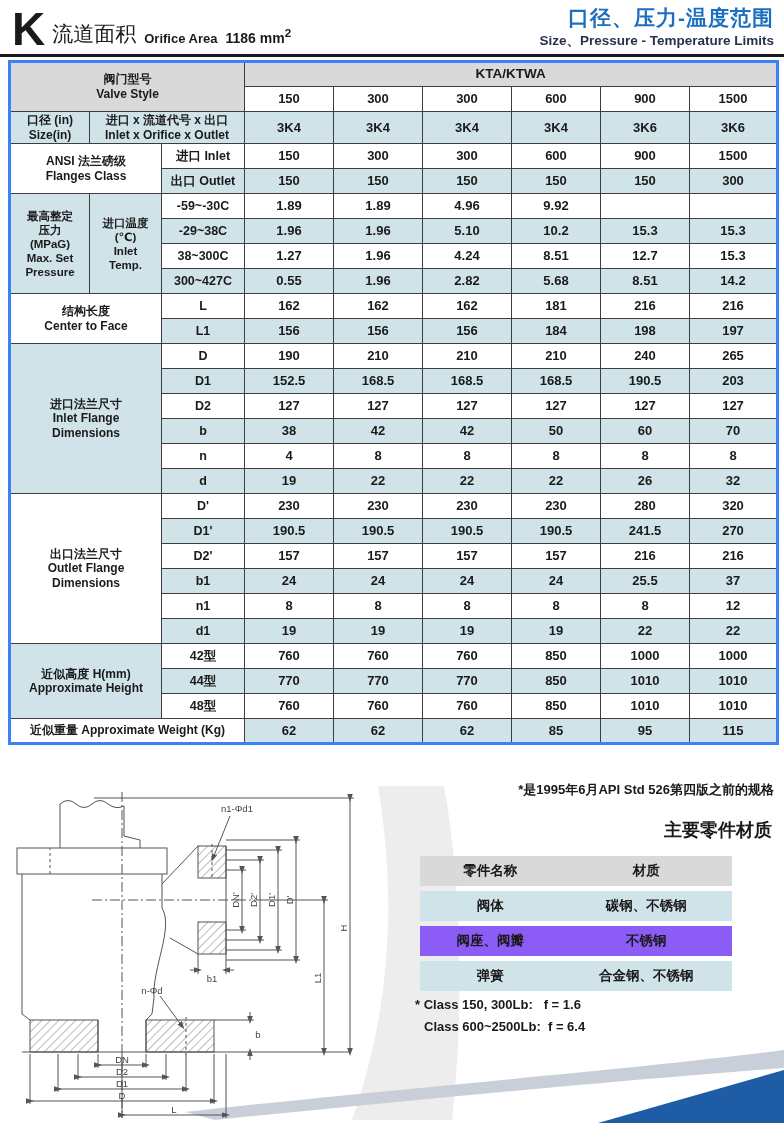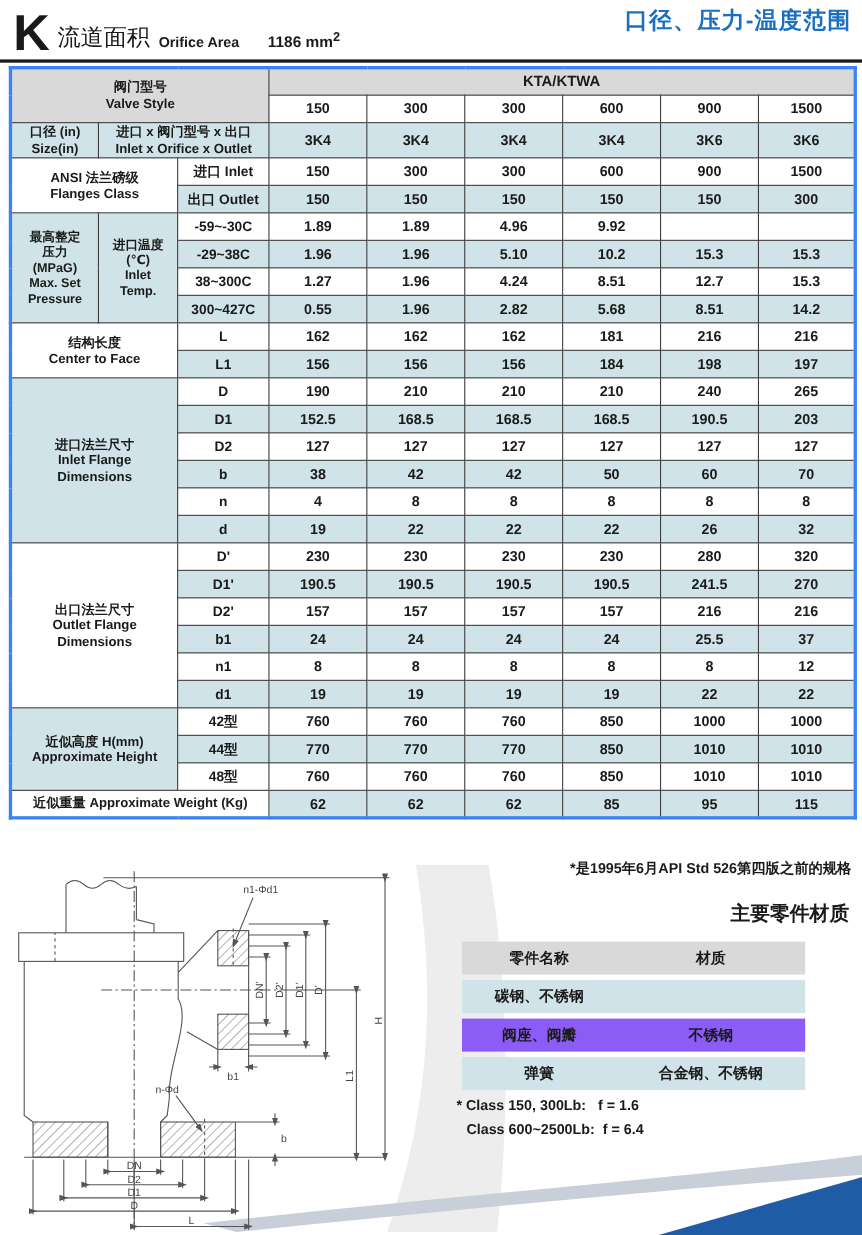--- a/index.html
+++ b/index.html
@@ -4,21 +4,21 @@
 <style>
   html,body{margin:0;padding:0;}
   body{width:784px;height:1123px;position:relative;background:#fff;overflow:hidden;
        font-family:"Liberation Sans","DejaVu Sans",sans-serif;color:#1a1a1a;}
   .layer{position:absolute;}
   
   #hdr-left{left:12px;top:6px;display:flex;align-items:flex-end;gap:8px;z-index:2;}
   #big-k{font-size:46px;font-weight:bold;line-height:1;letter-spacing:-1px;}
   #orifice-cn{font-size:21px;font-weight:normal;padding-bottom:4px;}
   #orifice-en{font-size:13px;font-weight:bold;padding-bottom:6px;}
-  #orifice-area{font-size:14px;font-weight:bold;padding-bottom:6px;margin-left:18px;}
+  #orifice-area{font-size:14px;font-weight:bold;padding-bottom:6px;}
   #hdr-right{right:10px;top:4px;text-align:right;z-index:2;}
   #title-cn{font-size:21px;font-weight:bold;color:#1c6fbe;letter-spacing:1px;}
   #title-en{font-size:13.5px;font-weight:bold;color:#27324a;}
   #hdr-rule{left:0;top:54px;width:784px;height:3px;background:#1a1a1a;z-index:2;}
   
   #spec{position:absolute;left:8px;top:60px;z-index:2;border-collapse:collapse;
         table-layout:fixed;width:768px;border:3px solid #3b82f6;}
   #spec td{border:1px solid #3d3d3d;text-align:center;vertical-align:middle;
         padding:1px 2px;font-weight:bold;white-space:pre-line;line-height:1.22;}
   #spec tr{height:25px;}
@@ -44,20 +44,21 @@
 <body>
 
 <div class="layer" id="hdr-left">
   <div id="big-k">K</div>
   <div id="orifice-cn">流道面积</div>
   <div id="orifice-en">Orifice Area</div>
   <div id="orifice-area"><span>1186 mm</span><sup>2</sup></div>
 </div>
 <div class="layer" id="hdr-right">
   <div id="title-cn">口径、压力-温度范围</div>
+  <div id="title-en">Size、Pressure - Temperature Limits</div>
 </div>
 <div class="layer" id="hdr-rule"></div>
 
 <table id="spec">
   <colgroup>
     <col style="width:80px">
       <col style="width:72px">
       <col style="width:83px">
     <col style="width:89px">
       <col style="width:89px">
@@ -76,21 +77,21 @@
         <td class="w num">150</td>
         <td class="w num">300</td>
         <td class="w num">300</td>
         <td class="w num">600</td>
         <td class="w num">900</td>
         <td class="w num">1500</td>
       </tr>
       <tr class="sec r-size">
         <td class="bl lab">口径 (in)
 Size(in)</td>
-        <td colspan="2" class="bl lab">进口 x 阀门型号 x 出口
+        <td colspan="2" class="bl lab">进口 x 流道代号 x 出口
 Inlet x Orifice x Outlet</td>
         <td class="bl num">3K4</td>
         <td class="bl num">3K4</td>
         <td class="bl num">3K4</td>
         <td class="bl num">3K4</td>
         <td class="bl num">3K6</td>
         <td class="bl num">3K6</td>
       </tr>
       <tr class="sec">
         <td colspan="2" rowspan="2" class="w lab">ANSI 法兰磅级
@@ -334,20 +335,21 @@
 
 <div class="layer" id="note-api">*是1995年6月API Std 526第四版之前的规格</div>
 <div class="layer" id="mat-title">主要零件材质</div>
 
 <div class="layer" id="mat-table">
   <div class="mat-row mat-head">
     <div>零件名称</div>
     <div>材质</div>
   </div>
   <div class="mat-row mat-blue">
+    <div>阀体</div>
     <div>碳钢、不锈钢</div>
   </div>
   <div class="mat-row mat-gray">
     <div>阀座、阀瓣</div>
     <div>不锈钢</div>
   </div>
   <div class="mat-row mat-blue">
     <div>弹簧</div>
     <div>合金钢、不锈钢</div>
   </div>

